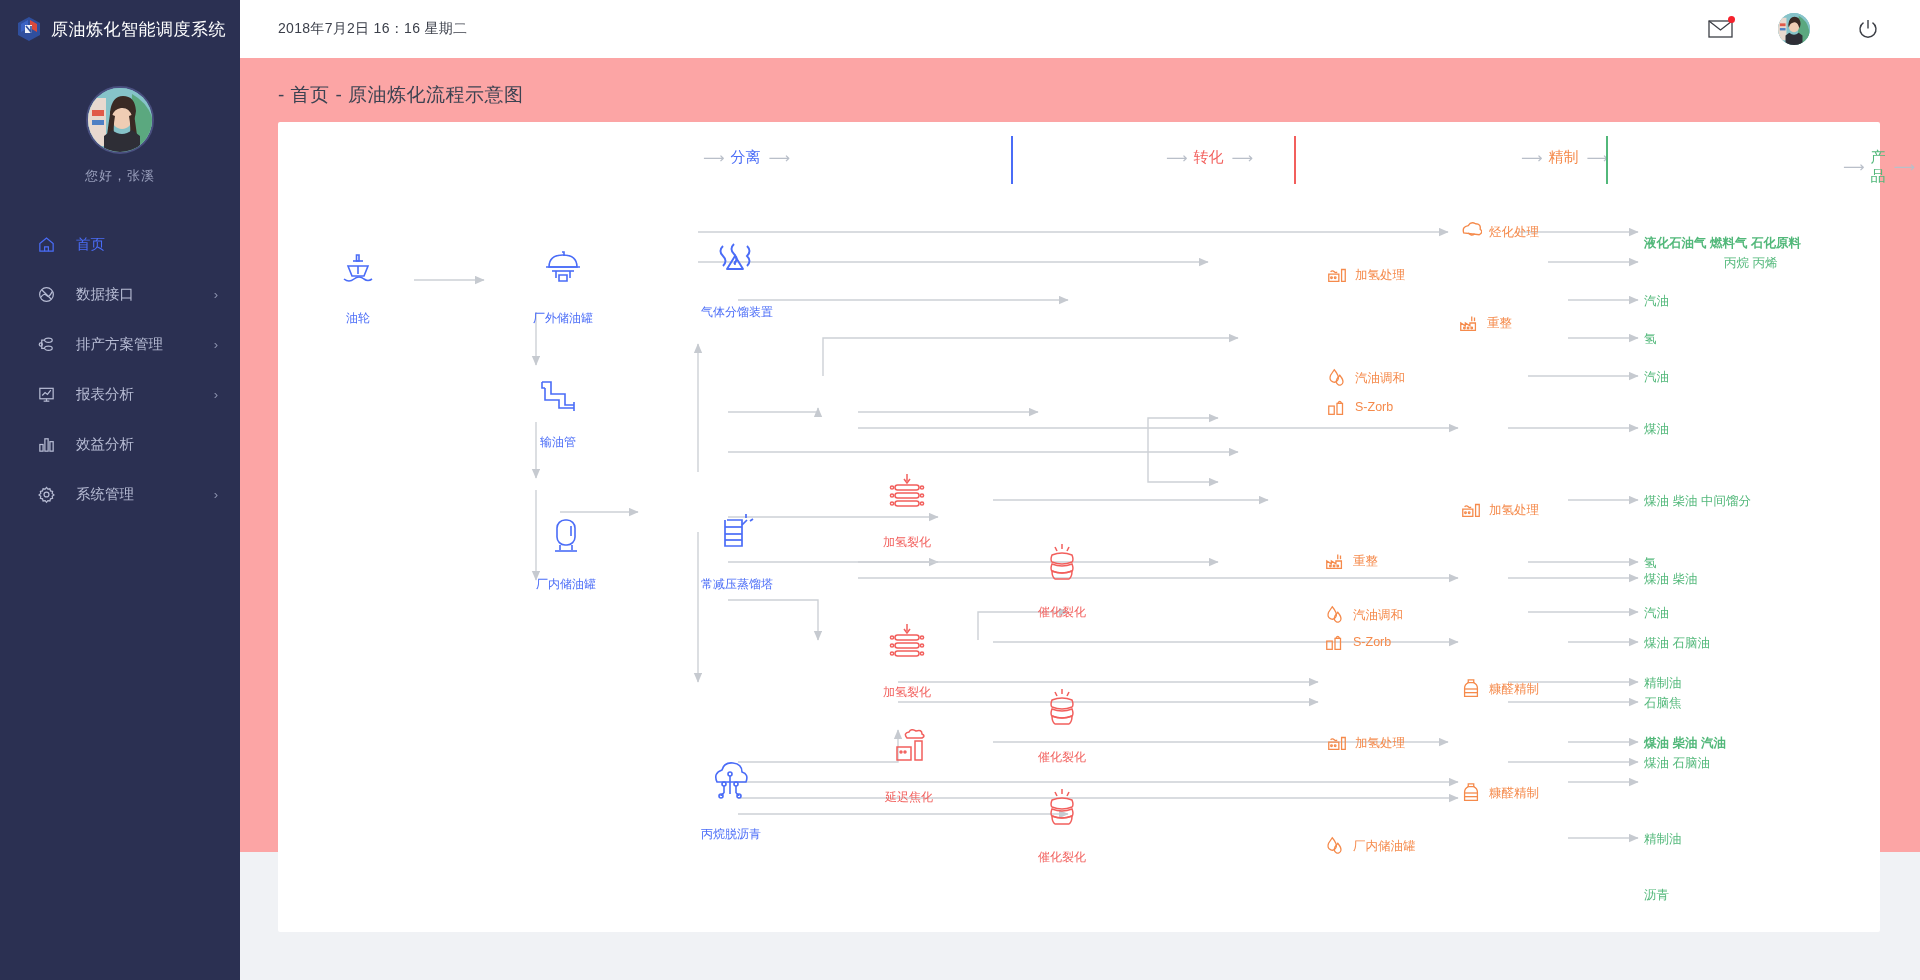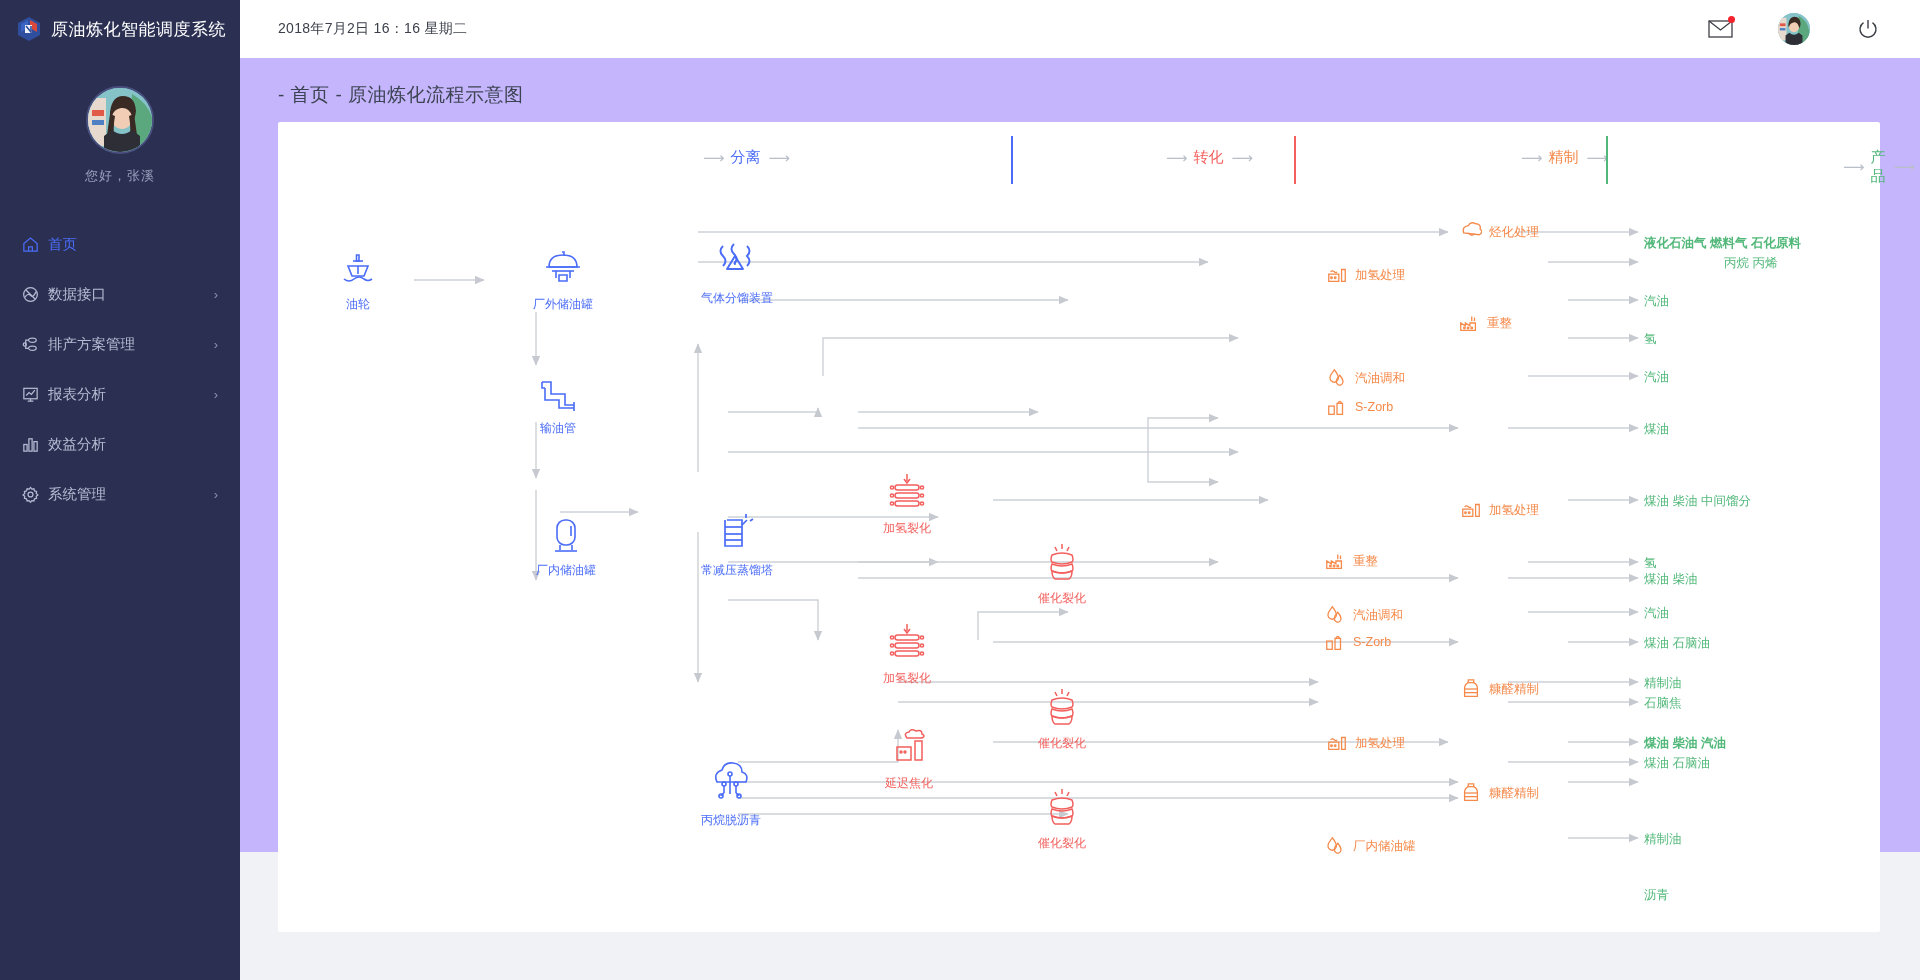--- a/index.html
+++ b/index.html
@@ -28,31 +28,31 @@
   .profile { display:flex; flex-direction:column; align-items:center; padding-top: 28px;}
   .avatar-lg {
     width: 68px; height: 68px; border-radius: 50%;
     border: 2px solid #4a5080; overflow:hidden; position: relative;
     background: linear-gradient(135deg,#7fc6c0 0%,#86c7d6 40%,#5e9f86 100%);
   }
   .greet { color:#9aa0bd; font-size: 13px; margin-top: 13px; letter-spacing:1px;}
 
   .nav { margin-top: 34px; }
   .nav-item {
-    height: 50px; display:flex; align-items:center; padding: 0 22px 0 20px;
-    gap: 8px; cursor: pointer; color: #b7bcd4; font-size: 14.5px;
+    height: 50px; display:flex; align-items:center; padding: 0 22px 0 36px;
+    gap: 20px; cursor: pointer; color: #b7bcd4; font-size: 14.5px;
   }
   .nav-item .ico { width:20px; height:20px; flex:0 0 20px; display:flex; align-items:center; justify-content:center;}
   .nav-item.active { color:#4a6cf7; }
   .nav-item.active .ico svg { stroke:#4a6cf7; }
   .nav-item .chev { margin-left:auto; color:#8b91ad; font-size: 13px; line-height:1; }
   .nav-label { white-space: nowrap; }
 
   
-  .main { flex: 1; height: 852px; display:flex; flex-direction:column; background:#c4b5fd;}
+  .main { flex: 1; height: 852px; display:flex; flex-direction:column; background:#fca5a5;}
   .topbar {
     height: 58px; background:#fff; display:flex; align-items:center;
     padding: 0 40px 0 38px; flex: 0 0 58px;
   }
   .datetime { color:#3b3f4a; font-size:14px; letter-spacing:.3px; }
   .topbar-right { margin-left:auto; display:flex; align-items:center; gap: 46px; }
   .mail-wrap { position: relative; width:24px; height:20px; cursor:pointer;}
   .mail-dot { position:absolute; right:-3px; top:-3px; width:7px; height:7px; background:#f5222d; border-radius:50%; }
   .avatar-sm {
     width: 32px; height:32px; border-radius:50%; overflow:hidden; cursor:pointer;
@@ -70,21 +70,21 @@
     border-radius: 2px;
   }
 
   
   .stage { position:absolute; top: 26px; display:flex; align-items:center; gap:8px; font-size:15px; }
   .stage .ar { color:#b9bfc9; font-size: 15px; letter-spacing:-2px;}
   .divider { position:absolute; top: 14px; width:2px; height: 48px; }
 
   
   .node { position:absolute; display:flex; flex-direction:column; align-items:center; }
-  .node .lbl { font-size: 12px; margin-top: 6px; white-space:nowrap; }
+  .node .lbl { font-size: 12px; margin-top: 20px; white-space:nowrap; }
   .inode { position:absolute; display:flex; align-items:center; gap:7px; }
   .inode .lbl { font-size: 12.5px; white-space:nowrap; }
 
   .prod { position:absolute; font-size:12.5px; color:#52b87a; white-space:nowrap; }
 
   svg.wires { position:absolute; left:0; top:0; width:100%; height:100%; pointer-events:none; }
   .blue { color:#4a6cf7; }
   .red  { color:#f25f5c; }
   .orange { color:#f58a4b; }
 </style>

